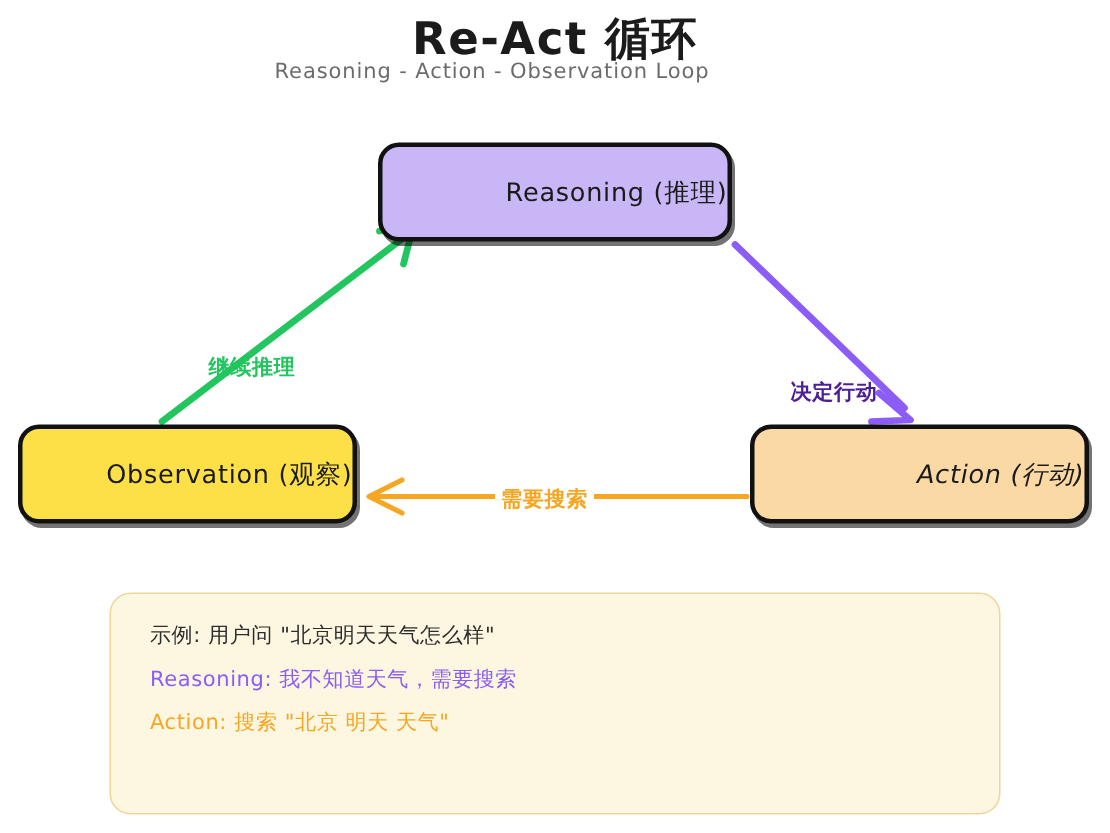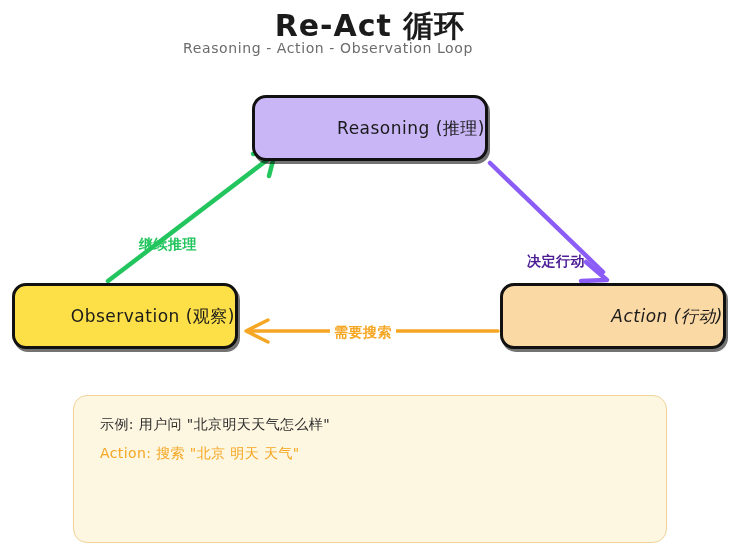--- a/index.html
+++ b/index.html
@@ -159,14 +159,15 @@
 <div class="node" id="node-observation">
   <span>Observation (观察)</span>
 </div>
 
 <div class="edge-label" id="label-decide">决定行动</div>
 <div class="edge-label" id="label-result">需要搜索</div>
 <div class="edge-label" id="label-continue">继续推理</div>
 
 <div id="example-box">
   <div class="ex-line c-dark">示例: 用户问 "北京明天天气怎么样"</div>
+  <div class="ex-line c-purple">Reasoning: 我不知道天气，需要搜索</div>
   <div class="ex-line c-orange">Action: 搜索 "北京 明天 天气"</div>
 </div>
 
 </body></html>

